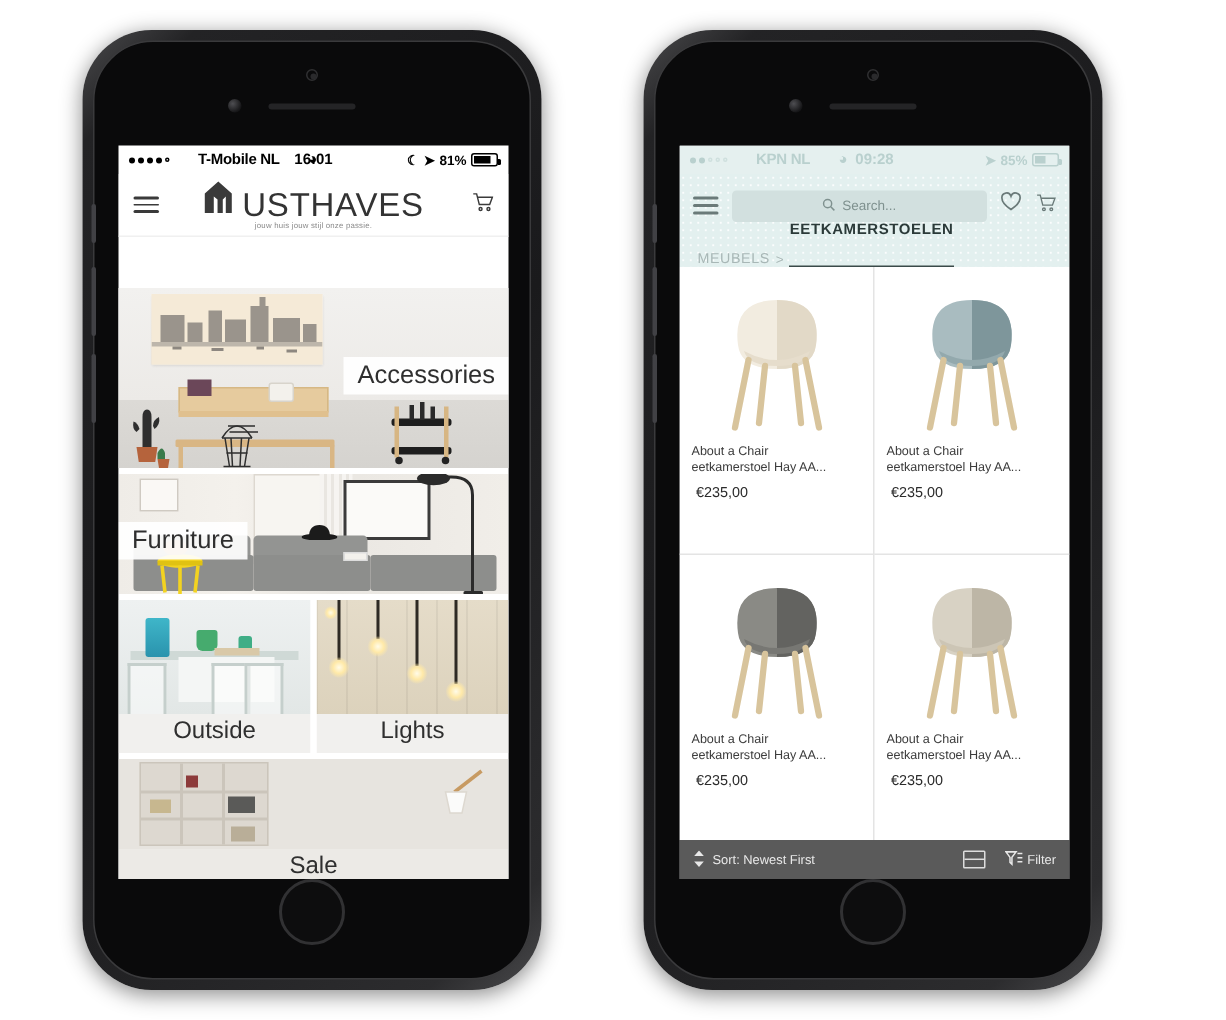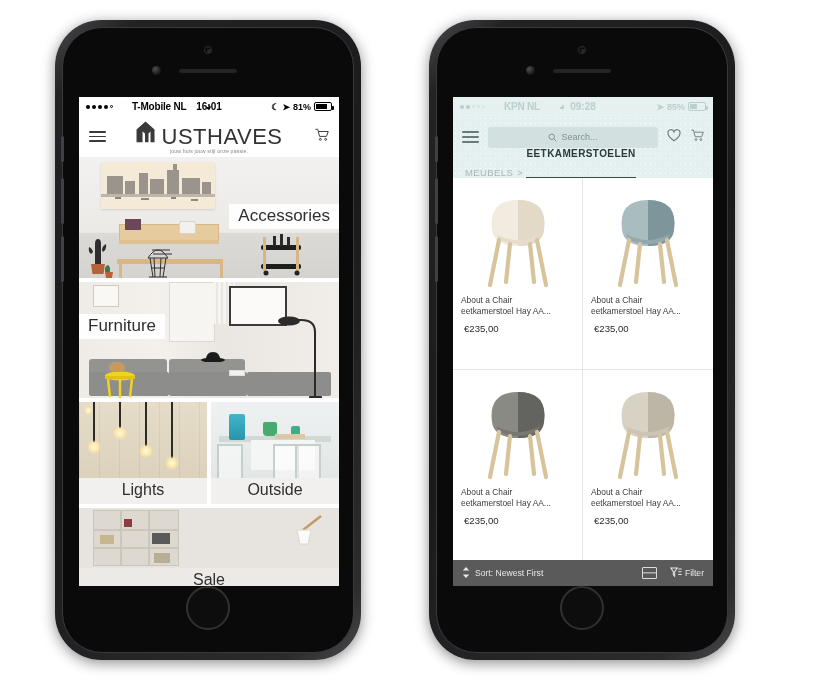--- a/index.html
+++ b/index.html
@@ -121,21 +121,21 @@
   .logo-row { display:flex; align-items:flex-end; }
   .logo-text {
     font-size: 22px; font-weight: 400; letter-spacing: .5px;
     color: #333; line-height: 21px; font-family:"Liberation Sans",sans-serif;
   }
   .logo-tag {
     font-size: 5.2px; color: #888; letter-spacing: .15px; margin-top: 1px;
   }
   .cart-ico { margin-left:auto; }
 
-  .tiles { background: #fff; }
+  .tiles { background: #fff; margin-top: 34px; }
   .tile { position: relative; overflow: hidden; }
   .tile-label {
     position: absolute; background: rgba(255,255,255,.92);
     font-size: 17px; color: #2f2f2f; padding: 2px 9px 3px;
     font-weight: 400;
   }
 
   
   .acc { height: 120px; background: linear-gradient(#efefee,#e6e5e3); position:relative; }
   .acc .wall { position:absolute; inset:0; background:
@@ -160,21 +160,21 @@
   .acc .leg { position:absolute; bottom:0; width:3px; height:15px; background:#d9b684;}
   .acc .chair {
     position:absolute; left:62px; bottom:0; width:34px; height:42px;
   }
   .acc .cart-obj {
     position:absolute; right:34px; bottom:2px; width:48px; height:44px;
   }
   .acc .cactus { position:absolute; left:6px; bottom:0; width:30px; height:50px;}
 
   
-  .furn { height: 116px; position:relative; background:#737373; overflow:hidden;}
+  .furn { height: 80px; position:relative; background:#737373; overflow:hidden;}
   .furn .bg { position:absolute; inset:0; background:
      linear-gradient(90deg,#efece7 0%,#f4f1ec 30%,#eae7e2 55%,#f1eee9 100%); }
   .furn .frame1 {
     position:absolute; left:14px; top:3px; width:26px;height:22px;
     border:1px solid #cfcac2; background:#faf8f5;
   }
   .furn .door {
     position:absolute; left:90px; top:0; width:46px; height:60px;
     background:#f7f5f1; border:1px solid #ddd8d0;
   }
@@ -495,47 +495,47 @@
           <svg class="lamp" viewBox="0 0 48 86">
             <path d="M40 86 V20 q0-12 -14 -12 h-10" stroke="#2b2b2b" stroke-width="2" fill="none"></path>
             <ellipse cx="14" cy="9" rx="11" ry="4.5" fill="#2b2b2b"></ellipse>
             <rect x="34" y="84" width="13" height="2.5" rx="1" fill="#2b2b2b"></rect>
           </svg>
           <span class="tile-label" style="left:0; top:32px;">Furniture</span>
         </div>
 
         <div class="row2">
           <div class="tile">
+            <div class="out-img">
+              <div class="table"></div>
+              <div class="cloth"></div>
+              <div class="vase"></div>
+              <div class="cup1"></div>
+              <div class="cup2"></div>
+              <div style="position:absolute;left:64px;top:32px;width:30px;height:5px;background:#d9c9a8;"></div>
+              <div class="chair-o" style="left:6px;"></div>
+              <div class="chair-o" style="left:62px;"></div>
+              <div class="chair-o" style="right:18px;"></div>
+            </div>
+            <div class="tile-cap">Outside</div>
+          </div>
+          <div class="tile">
             <div class="lights-img">
               <div class="plank"></div>
               <div class="wire" style="left:14px; top:0; height:40px;"></div>
               <div class="wire" style="left:40px; top:0; height:26px;"></div>
               <div class="wire" style="left:66px; top:0; height:44px;"></div>
               <div class="wire" style="left:92px; top:0; height:56px;"></div>
               <div class="bulb" style="left:8px; top:38px;"></div>
               <div class="bulb" style="left:34px; top:24px;"></div>
               <div class="bulb" style="left:60px; top:42px;"></div>
               <div class="bulb" style="left:86px; top:54px;"></div>
               <div class="bulb" style="left:5px; top:4px; width:9px;height:9px;"></div>
             </div>
             <div class="tile-cap">Lights</div>
-          </div>
-          <div class="tile">
-            <div class="out-img">
-              <div class="table"></div>
-              <div class="cloth"></div>
-              <div class="vase"></div>
-              <div class="cup1"></div>
-              <div class="cup2"></div>
-              <div style="position:absolute;left:64px;top:32px;width:30px;height:5px;background:#d9c9a8;"></div>
-              <div class="chair-o" style="left:6px;"></div>
-              <div class="chair-o" style="left:62px;"></div>
-              <div class="chair-o" style="right:18px;"></div>
-            </div>
-            <div class="tile-cap">Outside</div>
           </div>
         </div>
 
         <div class="row3">
           <div class="tile sale-cap-wrap">
             <div class="sale-img">
               <div class="shelf">
                 <i style="left:0;top:18px;width:100%;height:1.5px;"></i>
                 <i style="left:0;top:36px;width:100%;height:1.5px;"></i>
                 <i style="left:26px;top:0;width:1.5px;height:100%;"></i>

